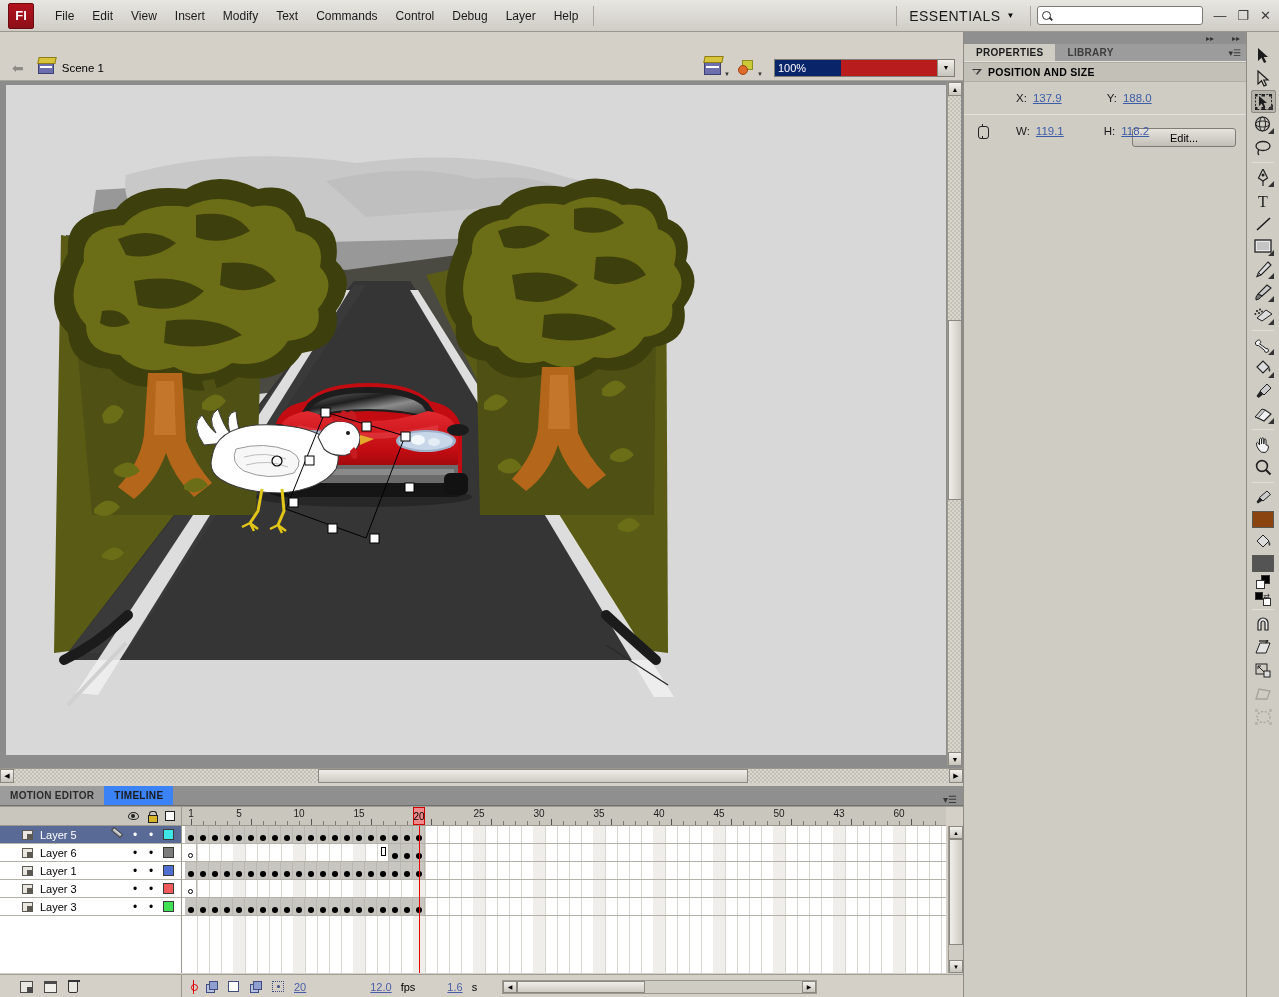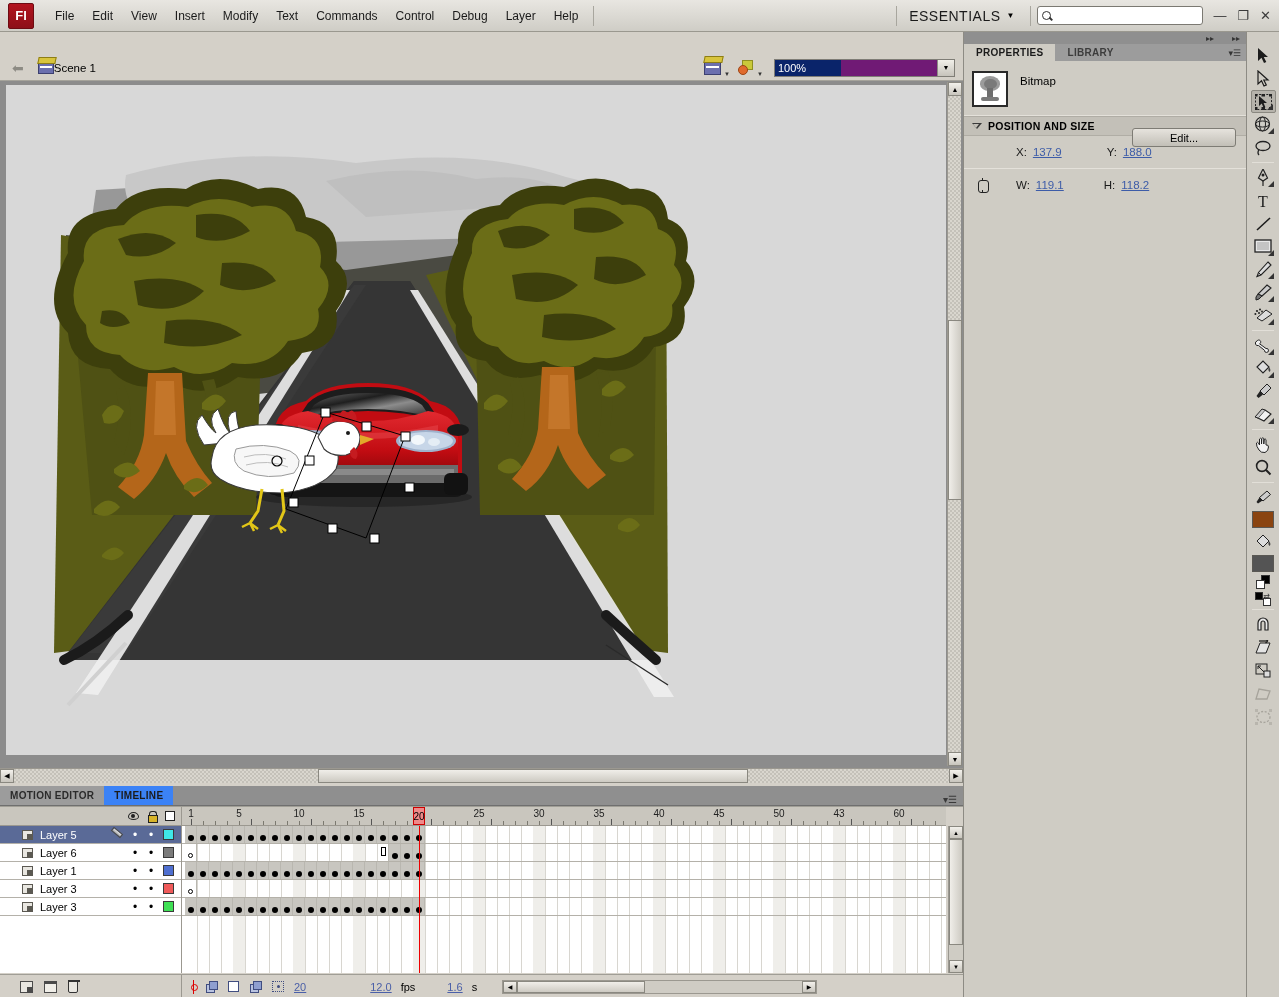--- a/index.html
+++ b/index.html
@@ -67,33 +67,33 @@
     display:flex; align-items:center;
   }
   .back-arrow { margin-left:12px; color:#8d8b84; font-size:14px; }
   .scene-ico {
     width:16px; height:13px; margin-left:14px; position:relative;
     background:#6b6fae; border:1px solid #3d4070;
   }
   .scene-ico:before { content:""; position:absolute; left:-1px; top:-5px; width:16px; height:5px;
     background:#d8c43c; border:1px solid #8d7d16; transform:skewX(-12deg); }
   .scene-ico:after { content:""; position:absolute; left:1px; top:4px; width:12px; height:2px; background:#fff; }
-  .scene-name { margin-left:0; font-size:11.5px; }
+  .scene-name { margin-left:8px; font-size:11.5px; }
   .eb-right { margin-left:auto; display:flex; align-items:center; gap:7px; padding-right:8px; }
   .ico-small { width:17px; height:15px; position:relative; }
   .ico-clap { background:#6b6fae; border:1px solid #3d4070; }
   .ico-clap:before { content:""; position:absolute; left:-1px; top:-5px; width:17px; height:5px;
     background:#d8c43c; border:1px solid #8d7d16; transform:skewX(-12deg);}
   .ico-clap:after { content:""; position:absolute; left:1px; top:5px; width:13px; height:2px; background:#fff; }
   .ico-sym { }
   .ico-sym .sq { position:absolute; left:5px; top:0px; width:11px; height:10px; background:#c9c93a; border:1px solid #8f8f20;}
   .ico-sym .ci { position:absolute; left:1px; top:5px; width:10px; height:10px; border-radius:50%; background:#e06a2c; border:1px solid #9c4414;}
   .caret-tiny { font-size:6px; color:#333; align-self:flex-end; margin-left:-4px; }
   .zoom-combo {
-    display:flex; height:18px; border:1px solid #7f7d76; background:#701a75; margin-left:4px;gap:48px;
+    display:flex; height:18px; border:1px solid #7f7d76; background:#b91c1c; margin-left:4px;gap:48px;
   }
   .zoom-val {
     width:66px; background:#0a246a; color:#fff; font-size:11px;
     display:flex; align-items:center; padding-left:3px;
   }
   .zoom-fill { flex:1; background:#fff; }
   .zoom-arrow {
     width:17px; background:linear-gradient(#f1efe9,#c6c3bb); border-left:1px solid #8d8b84;
     display:flex; align-items:center; justify-content:center; font-size:7px;
   }
@@ -1083,31 +1083,20 @@
     <div class="pp-topbar">
       <span>▸▸</span>
       <span>▸▸</span>
     </div>
     <div class="pp-tabs" id="pp-tabs">
       <div class="pp-tab active">PROPERTIES</div>
         <div class="pp-tab">LIBRARY</div>
         <span class="pp-menu">▾☰</span>
     </div>
     <div class="pp-body">
-      <div class="pp-sym-row">
-        <div class="sym-thumb">
-          <span class="tree-glyph">
-            <span class="can"></span>
-              <span class="can2"></span>
-              <span class="trk"></span>
-              <span class="rt"></span>
-          </span>
-        </div>
-        <span class="sym-label">Bitmap</span>
-      </div>
       <div class="pp-btn edit-btn">Edit...</div>
       <div class="pp-sep"></div>
       <div class="pp-section">
         <span class="tri-down"></span>
         <span>POSITION AND SIZE</span>
       </div>
       <div class="pp-field-row">
         <span style="width:52px"></span>
         <span class="fld-lbl">X:</span>
         <span class="fld-val">137.9</span>

